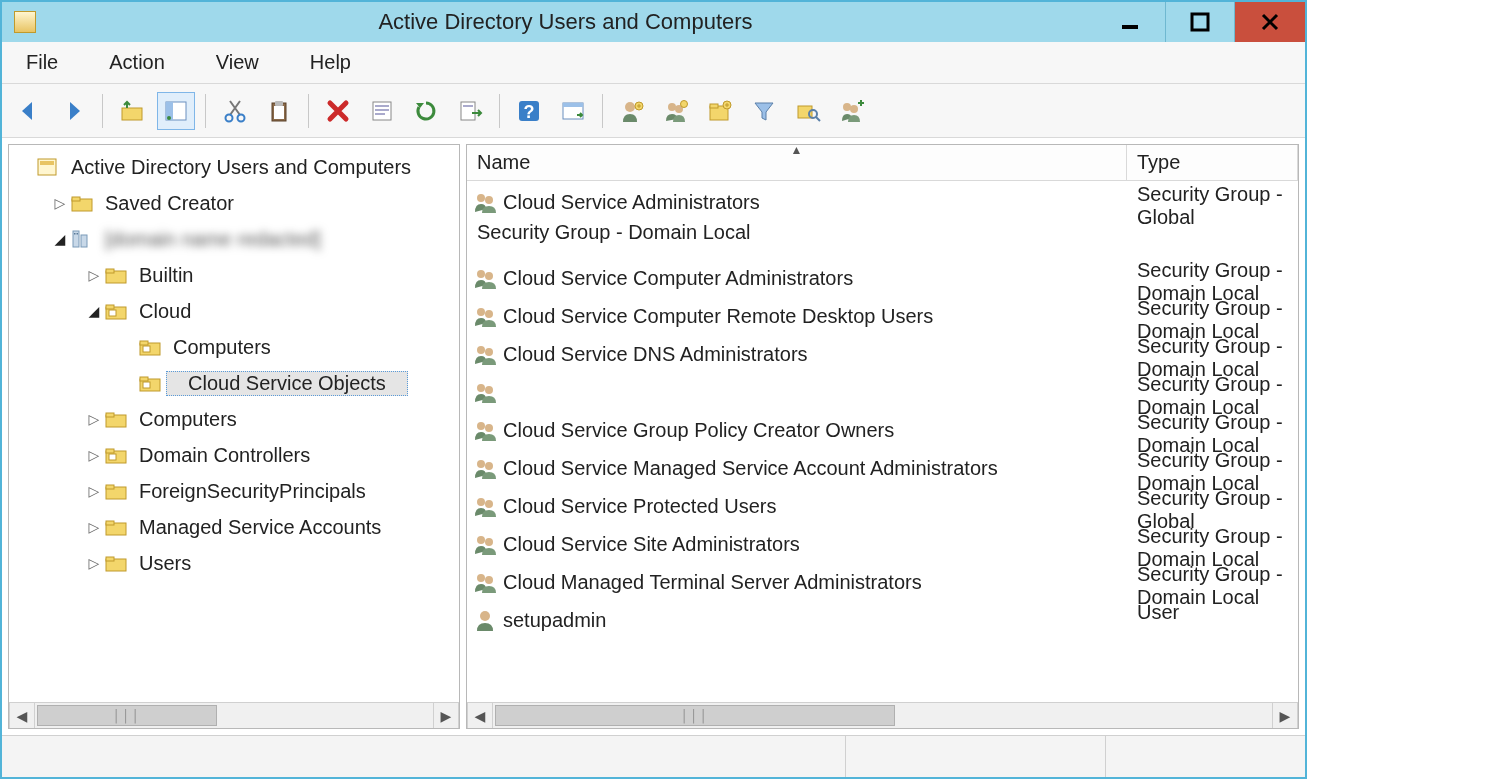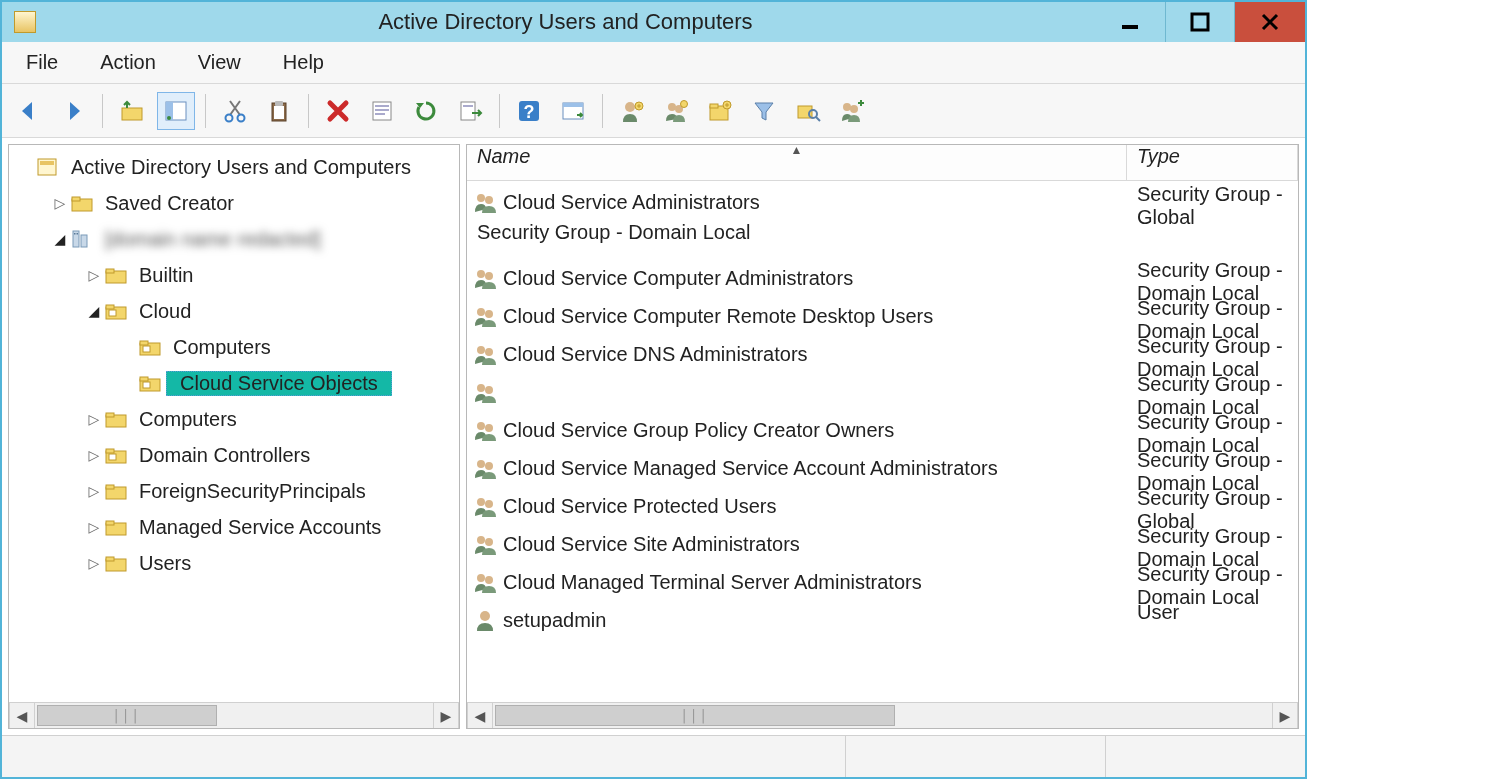--- a/index.html
+++ b/index.html
@@ -56,21 +56,21 @@
   .win-min, .win-max { background: #9fd9eb; }
   .win-max { border-left: 1px solid #6fb8d0; border-right: 1px solid #6fb8d0;}
   
   .menubar {
     height: 42px;
     background: #f7f7f7;
     border-bottom: 1px solid #d9d9d9;
     display: flex;
     align-items: center;
     padding: 0 10px;
-    gap: 14px;
+    gap: 23px;
     font-size: 20px;
   }
   .menubar .menu-item {
     padding: 4px 14px;
     cursor: default;
   }
   
   .toolbar {
     height: 54px;
     background: #f7f7f7;
@@ -121,23 +121,23 @@
   }
   
   .tree { padding: 4px 2px; font-size: 20px; }
   .tree-row {
     display: flex;
     align-items: center;
     height: 36px;
     white-space: nowrap;
   }
   .tree-row.selected .tree-label {
-    background: #14b8a6;
+    background: #e5e5e5;
     border: 1px dotted #5a9bd8;
-    padding: 0 13px;
+    padding: 0 21px;
     margin-left: -5px;
   }
   .expander {
     width: 18px;
     text-align: center;
     color: #6a6a6a;
     font-size: 14px;
   }
   .expander.none { visibility: hidden; }
   .tree-icon { width: 26px; height: 22px; margin-right: 8px; display:flex; align-items:center; justify-content:center;}
@@ -146,25 +146,24 @@
   
   .list-header {
     display: flex;
     height: 36px;
     background: #fdfdfd;
     border-bottom: 1px solid #d9d9d9;
     font-size: 20px;
   }
   .list-header .col {
     display: flex;
-    align-items: flex-start;
+    align-items: center;
     padding: 0 10px;
     border-right: 1px solid #d9d9d9;
     position: relative;
-    font-style: italic;
   }
   .col-name { width: 660px; }
   .col-type { flex: 1; border-right: none; }
   .sort-indicator {
     position: absolute;
     left: 50%; top: -2px;
     transform: translateX(-50%);
     font-size: 12px;
     color: #555;
   }

